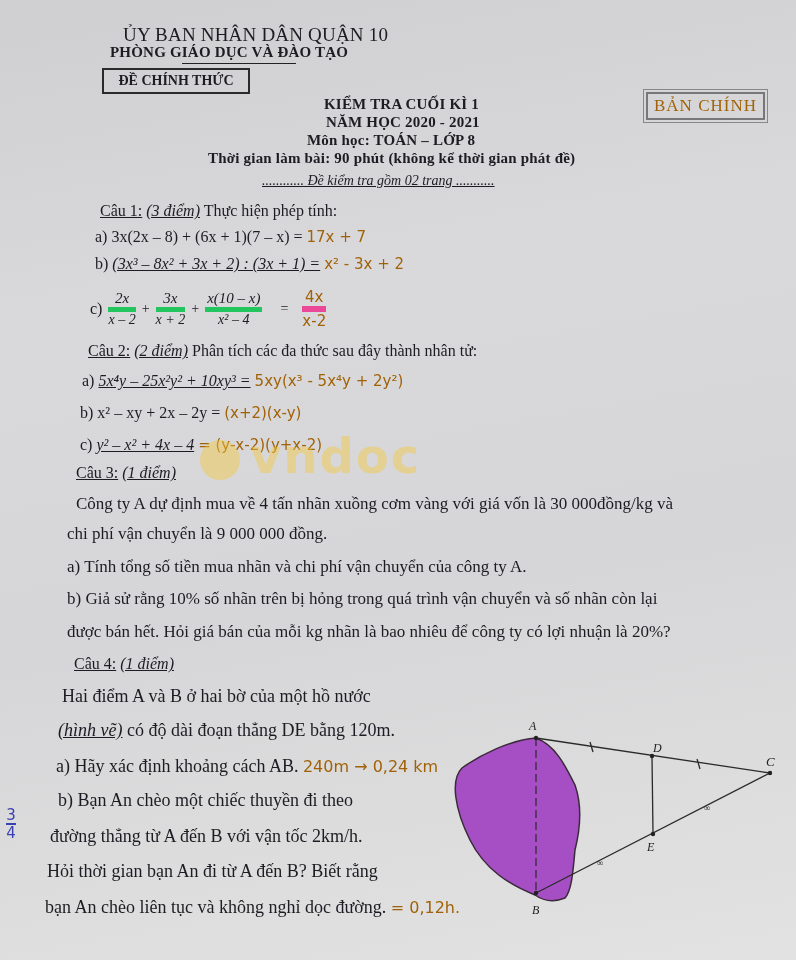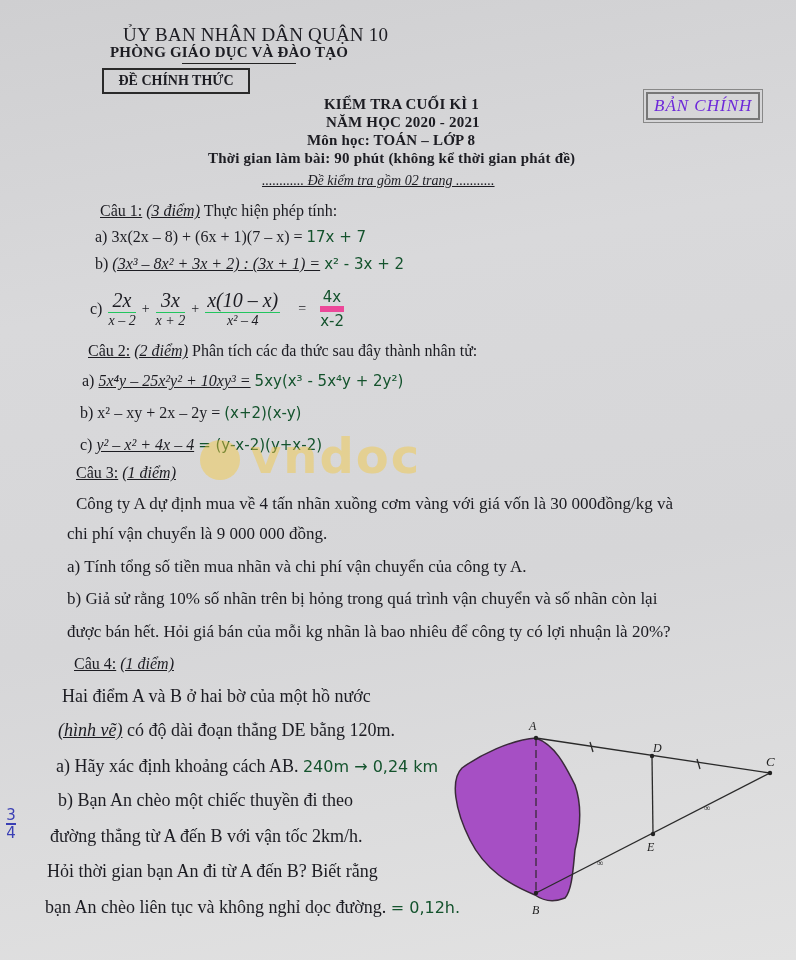--- a/index.html
+++ b/index.html
@@ -4,30 +4,30 @@
 <style>
   html, body { margin:0; padding:0; }
   body {
     width:796px; height:960px; overflow:hidden; position:relative;
     background: linear-gradient(170deg, #cfcfd1 0%, #d9d9db 30%, #d6d6d8 60%, #e2e2e2 100%);
     font-family: "Liberation Serif", "DejaVu Serif", serif;
     color:#1c1c22;
   }
   .abs { position:absolute; white-space:nowrap; }
   .hdr { font-weight:bold; font-size:15px; letter-spacing:0.2px; }
-  .hw { font-family: "DejaVu Sans", sans-serif; color:#14532d; font-size:15px; }
+  .hw { font-family: "DejaVu Sans", sans-serif; color:#a16207; font-size:15px; }
   .box { border:2px solid #2a2a2a; padding:3px 2px; font-weight:bold; font-size:14px; }
-  .stamp { border:2px solid #777; outline:1px solid #888; outline-offset:2px; color:#6d28d9; font-size:17px; padding:2px 6px; letter-spacing:1px;font-style:italic; }
+  .stamp { border:2px solid #777; outline:1px solid #888; outline-offset:2px; color:#a16207; font-size:17px; padding:2px 6px; letter-spacing:1px; }
   .q { font-size:16px; }
   .q-title { font-weight:normal; text-decoration:underline; }
   .it { font-style:italic;text-decoration:underline; }
   .body16 { font-size:17px; }
   .body18 { font-size:18px; }
   .frac { display:inline-block; vertical-align:middle; text-align:center; font-style:italic; margin:0 2px; }
-  .frac .n { display:block; border-bottom:1px solid #22c55e; padding:0 2px; font-size:20px; }
+  .frac .n { display:block; border-bottom:5px solid #22c55e; padding:0 2px; font-size:15px; }
   .frac .d { display:block; font-size:14px; }
   .plus { font-size:14px; vertical-align:middle; }
   .hwfrac { display:inline-block; vertical-align:middle; text-align:center; margin-left:10px; }
   .hwfrac .n { display:block; border-bottom:6px solid #ec4899; font-size:15px; }
   .hwfrac .d { display:block; font-size:15px; }
   .watermark { font-family:"DejaVu Sans", sans-serif; font-weight:bold; color:rgba(245,200,60,0.45); font-size:48px; letter-spacing:2px;text-align:right; }
   .margin-mark { font-family:"DejaVu Sans", sans-serif; color:#3a3fb4; font-size:15px; text-align:center; line-height:14px; }
   .margin-mark .bar { display:block; width:10px; height:2px; background:#3a3fb4; margin:1px auto; }
 </style>
 </head>

